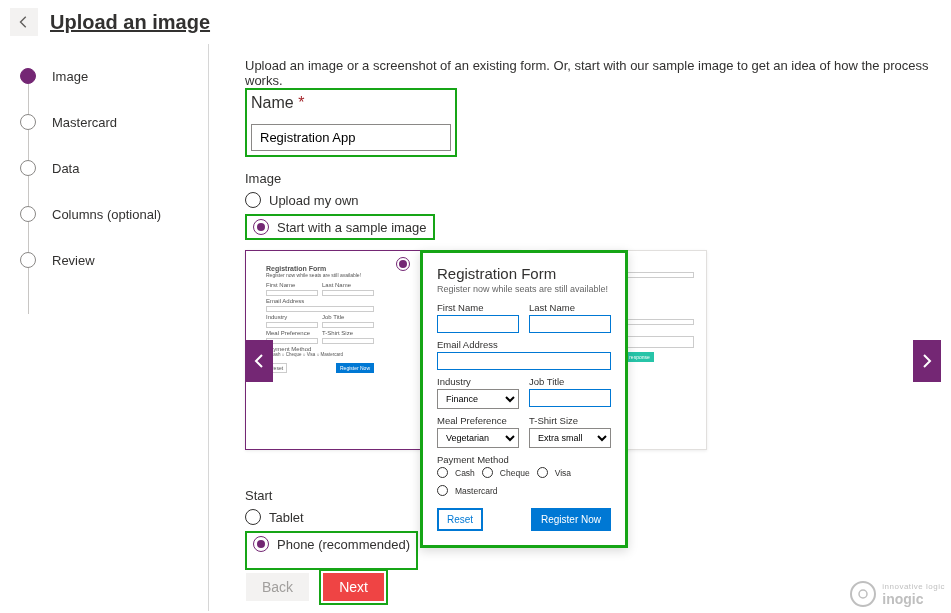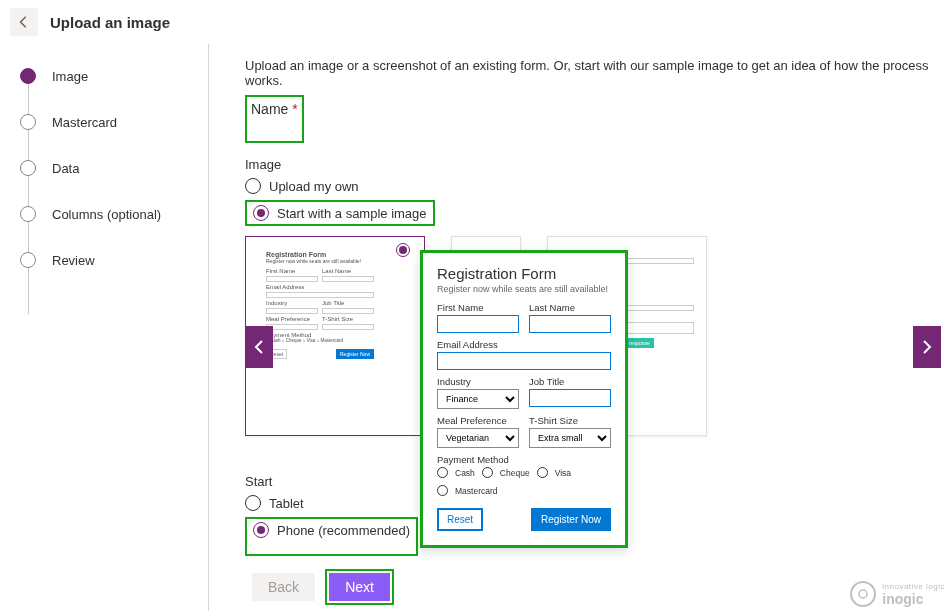--- a/index.html
+++ b/index.html
@@ -18,21 +18,21 @@
   align-items: center;
   padding: 8px 10px;
 }
 .back-btn {
   width: 28px; height: 28px;
   background: #f3f2f1;
   display: flex; align-items: center; justify-content: center;
   margin-right: 12px;
   cursor: pointer;
 }
-.page-title { font-size: 15px; font-weight: 600; }
+.page-title { font-size: 20px; font-weight: 600; text-decoration: underline; }
 .content { display: flex; height: calc(100% - 46px); }
 .steps {
   width: 208px;
   padding: 24px 0 0 20px;
   position: relative;
 }
 .step-line {
   position: absolute;
   left: 28px; top: 40px;
   width: 1px; height: 230px;
@@ -55,22 +55,22 @@
 }
 .step.active .step-dot { background: #742774; border-color: #742774; }
 .step-label { font-size: 13px; color: #323130; }
 .main {
   flex: 1;
   border-left: 1px solid #d6d6d6;
   padding: 14px 0 0 36px;
   position: relative;
   overflow: hidden;
 }
-.intro { font-size: 13px; color: #323130; margin-bottom: 7px; }
-.field-label { font-size: 14px; margin-bottom: 20px; }
+.intro { font-size: 13px; color: #323130; margin-bottom: 0; }
+.field-label { font-size: 16px; margin-bottom: 12px; }
 .req { color: #a4262c; }
 .text-input {
   border: 1px solid #8a8886;
   padding: 5px 8px;
   font-size: 13px;
   width: 200px;
   background: #fff;
 }
 .hl-green { border: 2px solid #16a516; padding: 4px; display: inline-block; }
 .section-label { font-size: 13px; margin: 14px 0 6px 0; }
@@ -134,30 +134,30 @@
   cursor: pointer;
   z-index: 2;
 }
 .car-arrow.left { left: 0; }
 .car-arrow.right { right: -6px; }
 
 .format-block { margin-top: 28px; }
 
 .footer-btns {
   position: absolute;
-  bottom: 8px; left: 252px;
+  bottom: 8px; left: 246px;
   display: flex; gap: 10px; align-items: center;
 }
 .btn {
   padding: 6px 16px;
   font-size: 14px;
   cursor: pointer;
 }
 .btn-back { background: #f3f2f1; color: #a19f9d; border: none; }
-.btn-next { background: #8b5cf6; color: #fff; border: none; }
+.btn-next { background: #ef4444; color: #fff; border: none; }
 
 
 .popup {
   position: absolute;
   left: 420px; top: 250px;
   width: 208px;
   background: #fff;
   border: 3px solid #16a516;
   padding: 12px 14px 14px 14px;
   z-index: 5;
@@ -229,20 +229,21 @@
   </div>
 
   <div class="main">
     <div class="intro">Upload an image or a screenshot of an existing form. Or, start with our sample image to get an idea of how the process works.</div>
 
     <span class="hl-green">
       <div class="field-label">
         <span>Name</span>
         <span class="req">*</span>
       </div>
+      <input class="text-input" value="Registration App" style="">
     </span>
 
     <div class="section-label">Image</div>
 
     <div class="radio-row">
       <div class="radio-dot"></div>
       <span>Upload my own</span>
     </div>
     <span class="sample-hl">
       <div class="radio-row" style="margin-bottom:0">

